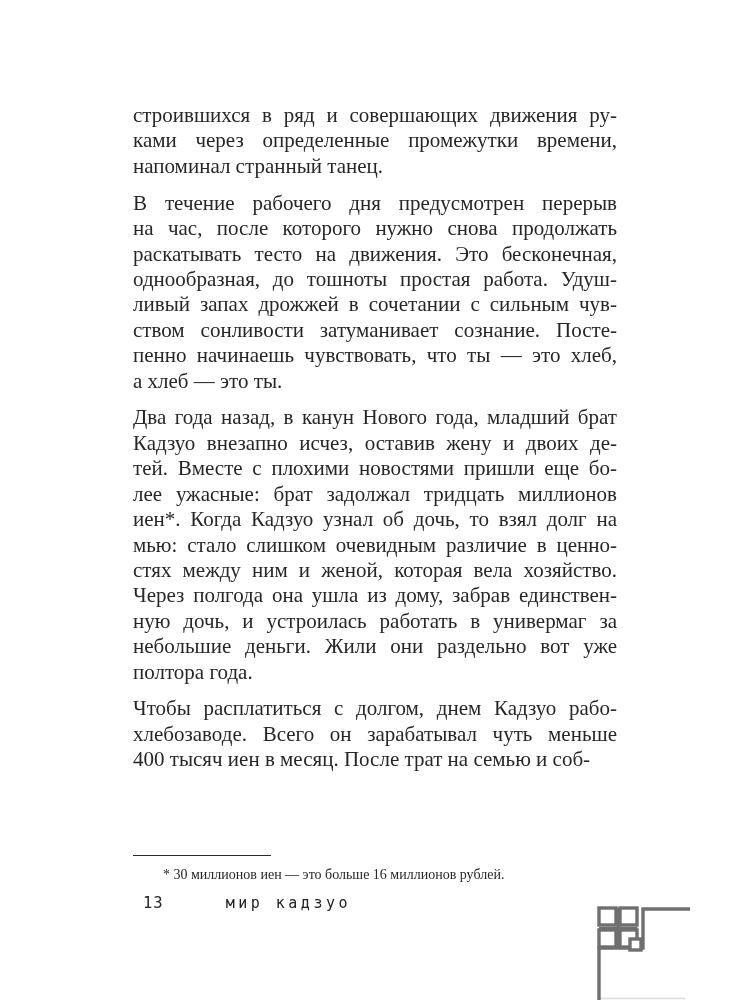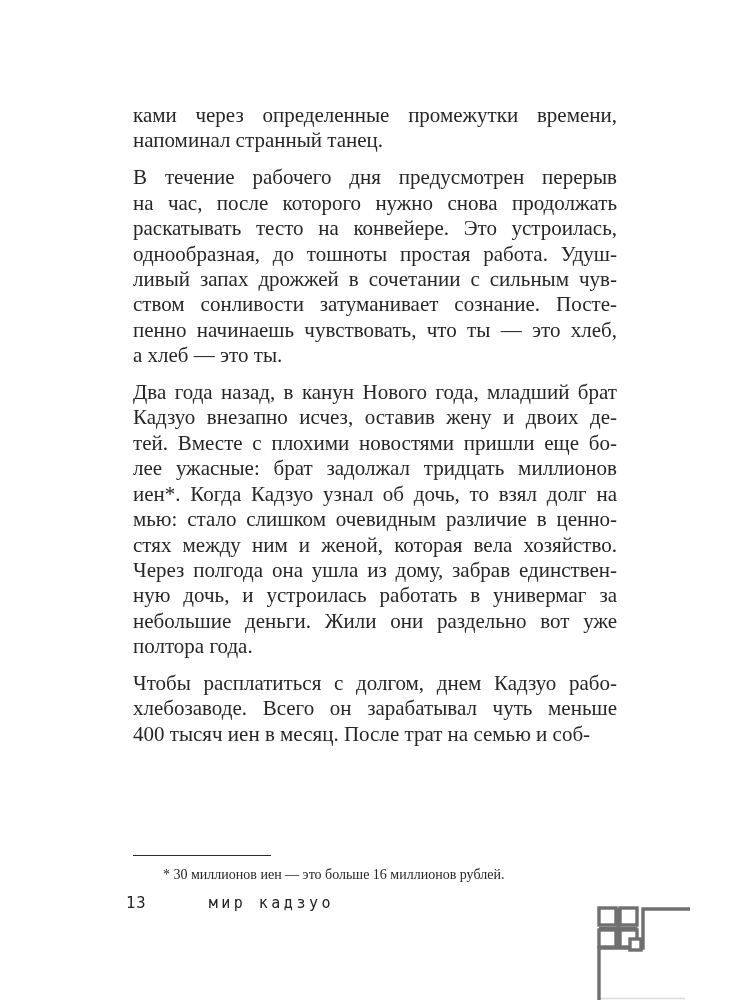--- a/index.html
+++ b/index.html
@@ -50,21 +50,21 @@
     border-top: 1.6px solid var(--rule-color);
     margin-bottom: 8px;
   }
   .footnote-text {
     padding-left: 30px;
     font-size: 14px;
     line-height: 22px;
   }
   .footer {
     position: absolute;
-    left: 126px;
+    left: 143px;
     top: 894px;
     display: flex;
     align-items: flex-end;
     font-family: "DejaVu Sans Mono", "Liberation Mono", monospace;
     color: var(--footer-color);
   }
   .footer .page-number {
     font-size: 15.5px;
     letter-spacing: 1px;
   }
@@ -82,27 +82,28 @@
     height: 100px;
   }
 </style>
 </head>
 <body>
 
 <div class="page">
 
   <div class="textblock">
       <div class="para">
+        <div class="line">строившихся в ряд и совершающих движения ру-</div>
         <div class="line">ками через определенные промежутки времени,</div>
         <div class="line last">напоминал странный танец.</div>
       </div>
       <div class="para">
         <div class="line">В течение рабочего дня предусмотрен перерыв</div>
         <div class="line">на час, после которого нужно снова продолжать</div>
-        <div class="line">раскатывать тесто на конвейере. Это устроилась,</div>
+        <div class="line">раскатывать тесто на движения. Это бесконечная,</div>
         <div class="line">однообразная, до тошноты простая работа. Удуш-</div>
         <div class="line">ливый запах дрожжей в сочетании с сильным чув-</div>
         <div class="line">ством сонливости затуманивает сознание. Посте-</div>
         <div class="line">пенно начинаешь чувствовать, что ты — это хлеб,</div>
         <div class="line last">а хлеб — это ты.</div>
       </div>
       <div class="para">
         <div class="line">Два года назад, в канун Нового года, младший брат</div>
         <div class="line">Кадзуо внезапно исчез, оставив жену и двоих де-</div>
         <div class="line">тей. Вместе с плохими новостями пришли еще бо-</div>

